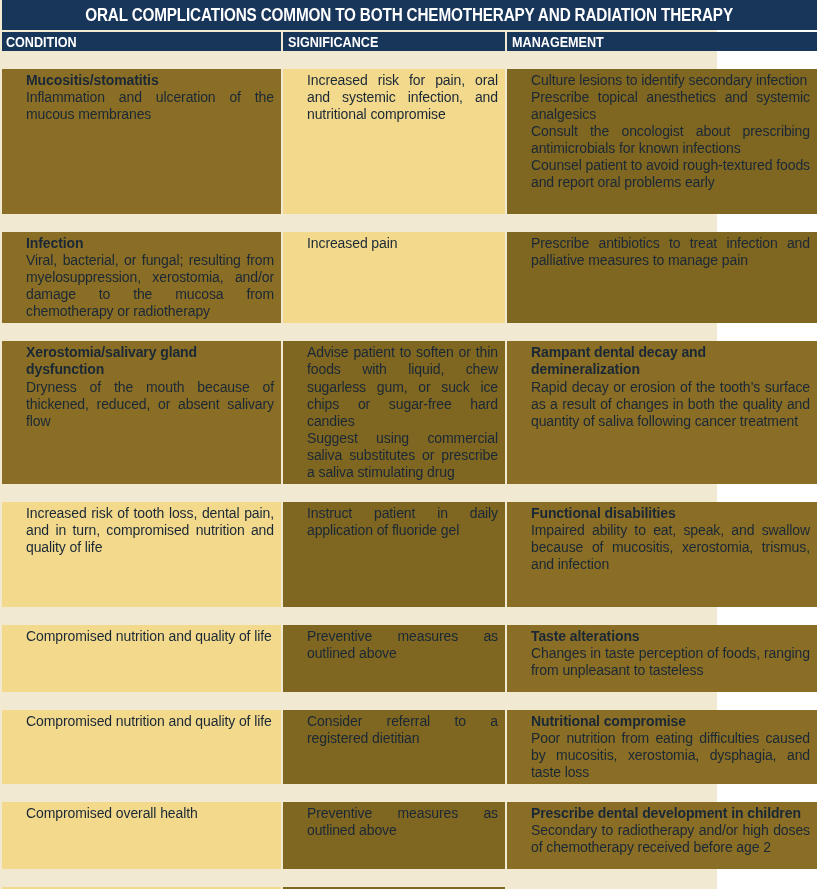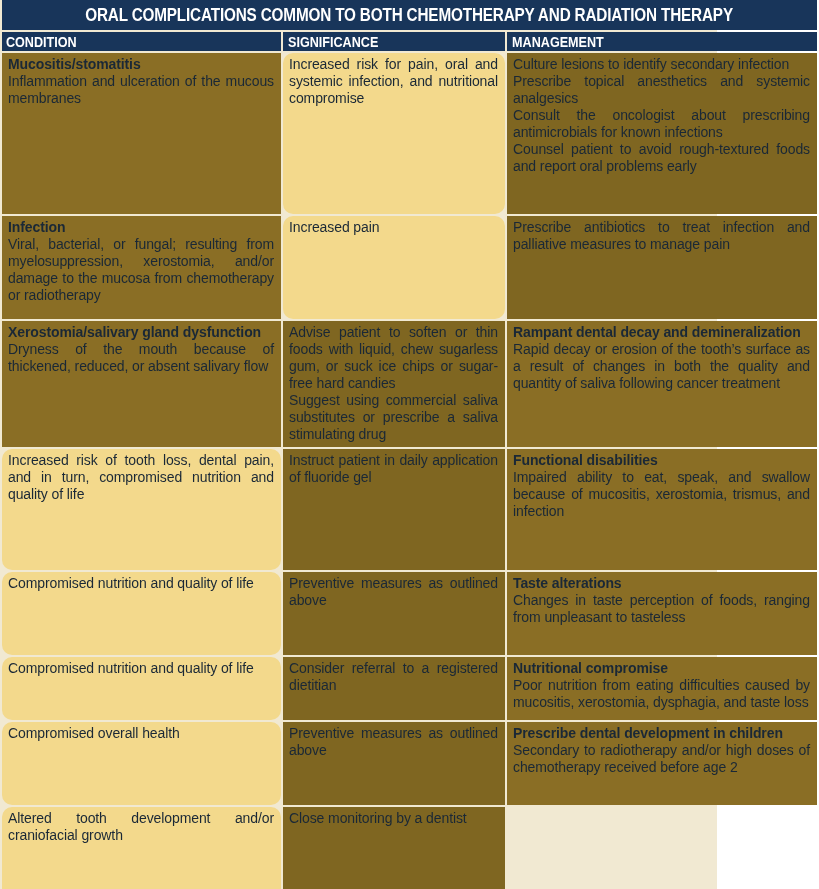--- a/index.html
+++ b/index.html
@@ -40,28 +40,29 @@
     background:var(--header-navy);
     color:var(--header-text);
     display:flex;align-items:center;justify-content:flex-start;
     overflow:hidden;
   }
   .colhead .h-inner{
     font-size:14px;font-weight:bold;white-space:nowrap;
     transform:scaleX(0.9);transform-origin:center;
   }
   .cell{
-    padding:3px 7px 3px 6px;
+    padding:3px 7px 3px 24px;
     font-size:14px;
     line-height:1.22;
     color:var(--text);
     letter-spacing:-0.1px;
+    margin-top:16px;
   }
   .c1{background:var(--condition-bg);}
-  .c2{background:var(--significance-bg);border-radius:10px;}
+  .c2{background:var(--significance-bg);}
   .c3{background:var(--management-bg);}
   .para{text-align:justify;}
   .ctitle{font-weight:bold;text-align:left;}
   .bottombar{
     grid-column:1/-1;
     background:var(--header-navy);
     margin:0 -2px;
   }
 </style>
 </head>

